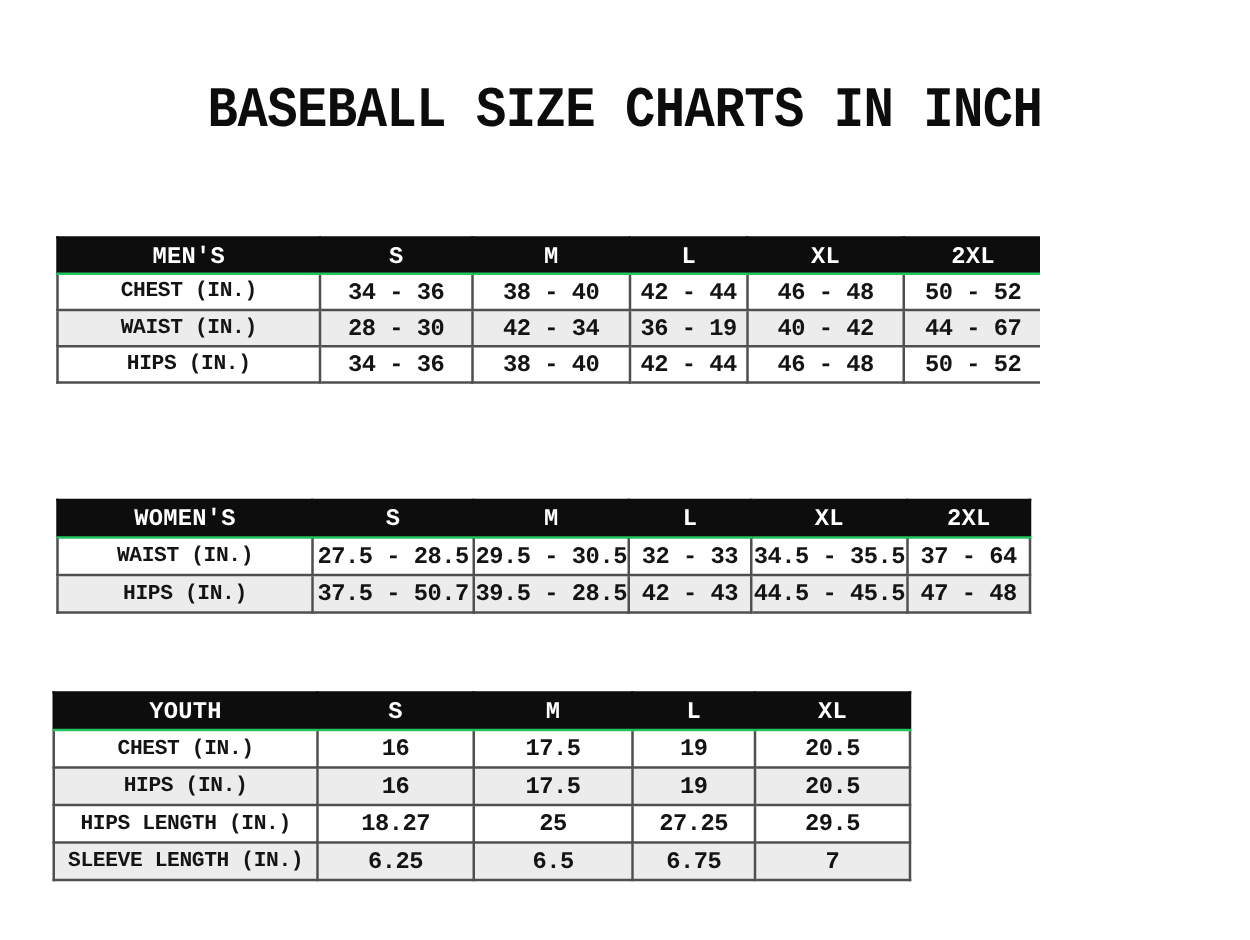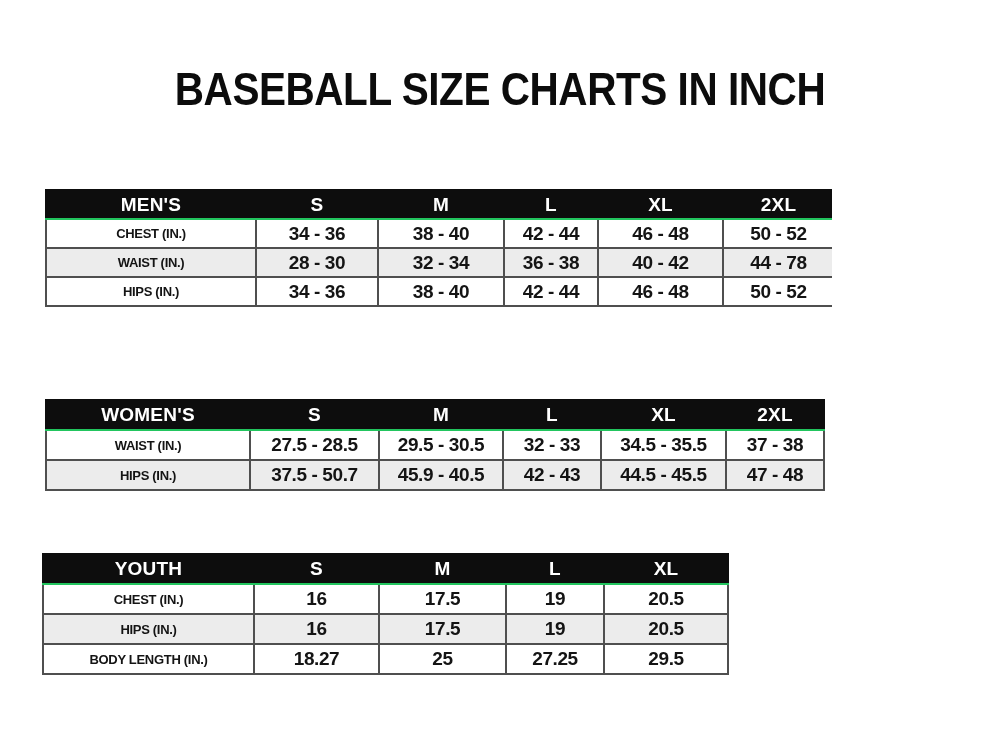--- a/index.html
+++ b/index.html
@@ -1,21 +1,21 @@
 <!DOCTYPE html>
 <html style="--page-bg: #ffffff; --title-color: #0c0c0c; --header-bg: #0d0d0d; --header-text: #ffffff; --row-bg: #ffffff; --row-alt-bg: #ececec; --grid-border: #4f4f4f; --outer-border: #1d1d1d;"><head>
 <meta charset="utf-8">
 <style>
   html, body { margin: 0; padding: 0; background: #ffffff; }
   .page {
     position: relative;
     width: 832px;
     height: 752px;
     background: var(--page-bg, #ffffff);
-    font-family: Liberation Sans, sans-serif;
+    font-family: Liberation Mono, monospace;
     overflow: hidden;
   }
   .title {
     position: absolute;
     top: 66px;
     left: 0;
     width: 1000px;
     text-align: center;
     font-size: 46px;
     font-weight: 700;
@@ -51,21 +51,21 @@
     letter-spacing: -0.4px;
     color: #141414;
     border: 2px solid var(--grid-border, #4f4f4f);
     background: var(--row-bg, #ffffff);
     height: 27px;
     padding: 0;
     white-space: nowrap;
     overflow: hidden;
   }
   table.tbl tbody tr:nth-child(even) td { background: var(--row-alt-bg, #ececec); }
-  table.tbl td.label-col { font-size: 13px; letter-spacing: -0.3px; }
+  table.tbl td.label-col { font-size: 17px; letter-spacing: -0.3px; }
   #mens   { left: 45px; top: 189px; width: 907px; }
   #womens { left: 45px; top: 399px; width: 778px; }
   #youth  { left: 42px; top: 553px; width: 685px; }
   #womens td, #womens th { height: 28px; margin-left: 16px; }
   #youth td, #youth th { height: 28px; margin-top: 16px; }
 </style>
 </head>
 <body>
 
 <div class="page">
@@ -99,24 +99,24 @@
           <td>34 - 36</td>
           <td>38 - 40</td>
           <td>42 - 44</td>
           <td>46 - 48</td>
           <td>50 - 52</td>
           <td>54 - 56</td>
         </tr>
         <tr>
           <td class="label-col">WAIST (IN.)</td>
           <td>28 - 30</td>
-          <td>32 - 34</td>
-          <td>36 - 38</td>
+          <td>42 - 34</td>
+          <td>36 - 19</td>
           <td>40 - 42</td>
-          <td>44 - 78</td>
+          <td>44 - 67</td>
           <td>48 - 50</td>
         </tr>
         <tr>
           <td class="label-col">HIPS (IN.)</td>
           <td>34 - 36</td>
           <td>38 - 40</td>
           <td>42 - 44</td>
           <td>46 - 48</td>
           <td>50 - 52</td>
           <td>54 - 56</td>
@@ -143,26 +143,26 @@
           <th>2XL</th>
         </tr>
       </thead>
     <tbody>
         <tr>
           <td class="label-col">WAIST (IN.)</td>
           <td>27.5 - 28.5</td>
           <td>29.5 - 30.5</td>
           <td>32 - 33</td>
           <td>34.5 - 35.5</td>
-          <td>37 - 38</td>
+          <td>37 - 64</td>
         </tr>
         <tr>
           <td class="label-col">HIPS (IN.)</td>
           <td>37.5 - 50.7</td>
-          <td>45.9 - 40.5</td>
+          <td>39.5 - 28.5</td>
           <td>42 - 43</td>
           <td>44.5 - 45.5</td>
           <td>47 - 48</td>
         </tr>
       </tbody>
   </table>
 
   <table id="youth" class="tbl">
     <colgroup>
       <col style="width:211px">
@@ -189,22 +189,29 @@
           <td>20.5</td>
         </tr>
         <tr>
           <td class="label-col">HIPS (IN.)</td>
           <td>16</td>
           <td>17.5</td>
           <td>19</td>
           <td>20.5</td>
         </tr>
         <tr>
-          <td class="label-col">BODY LENGTH (IN.)</td>
+          <td class="label-col">HIPS LENGTH (IN.)</td>
           <td>18.27</td>
           <td>25</td>
           <td>27.25</td>
           <td>29.5</td>
         </tr>
+        <tr>
+          <td class="label-col">SLEEVE LENGTH (IN.)</td>
+          <td>6.25</td>
+          <td>6.5</td>
+          <td>6.75</td>
+          <td>7</td>
+        </tr>
       </tbody>
   </table>
 
 </div>
 
 </body></html>

